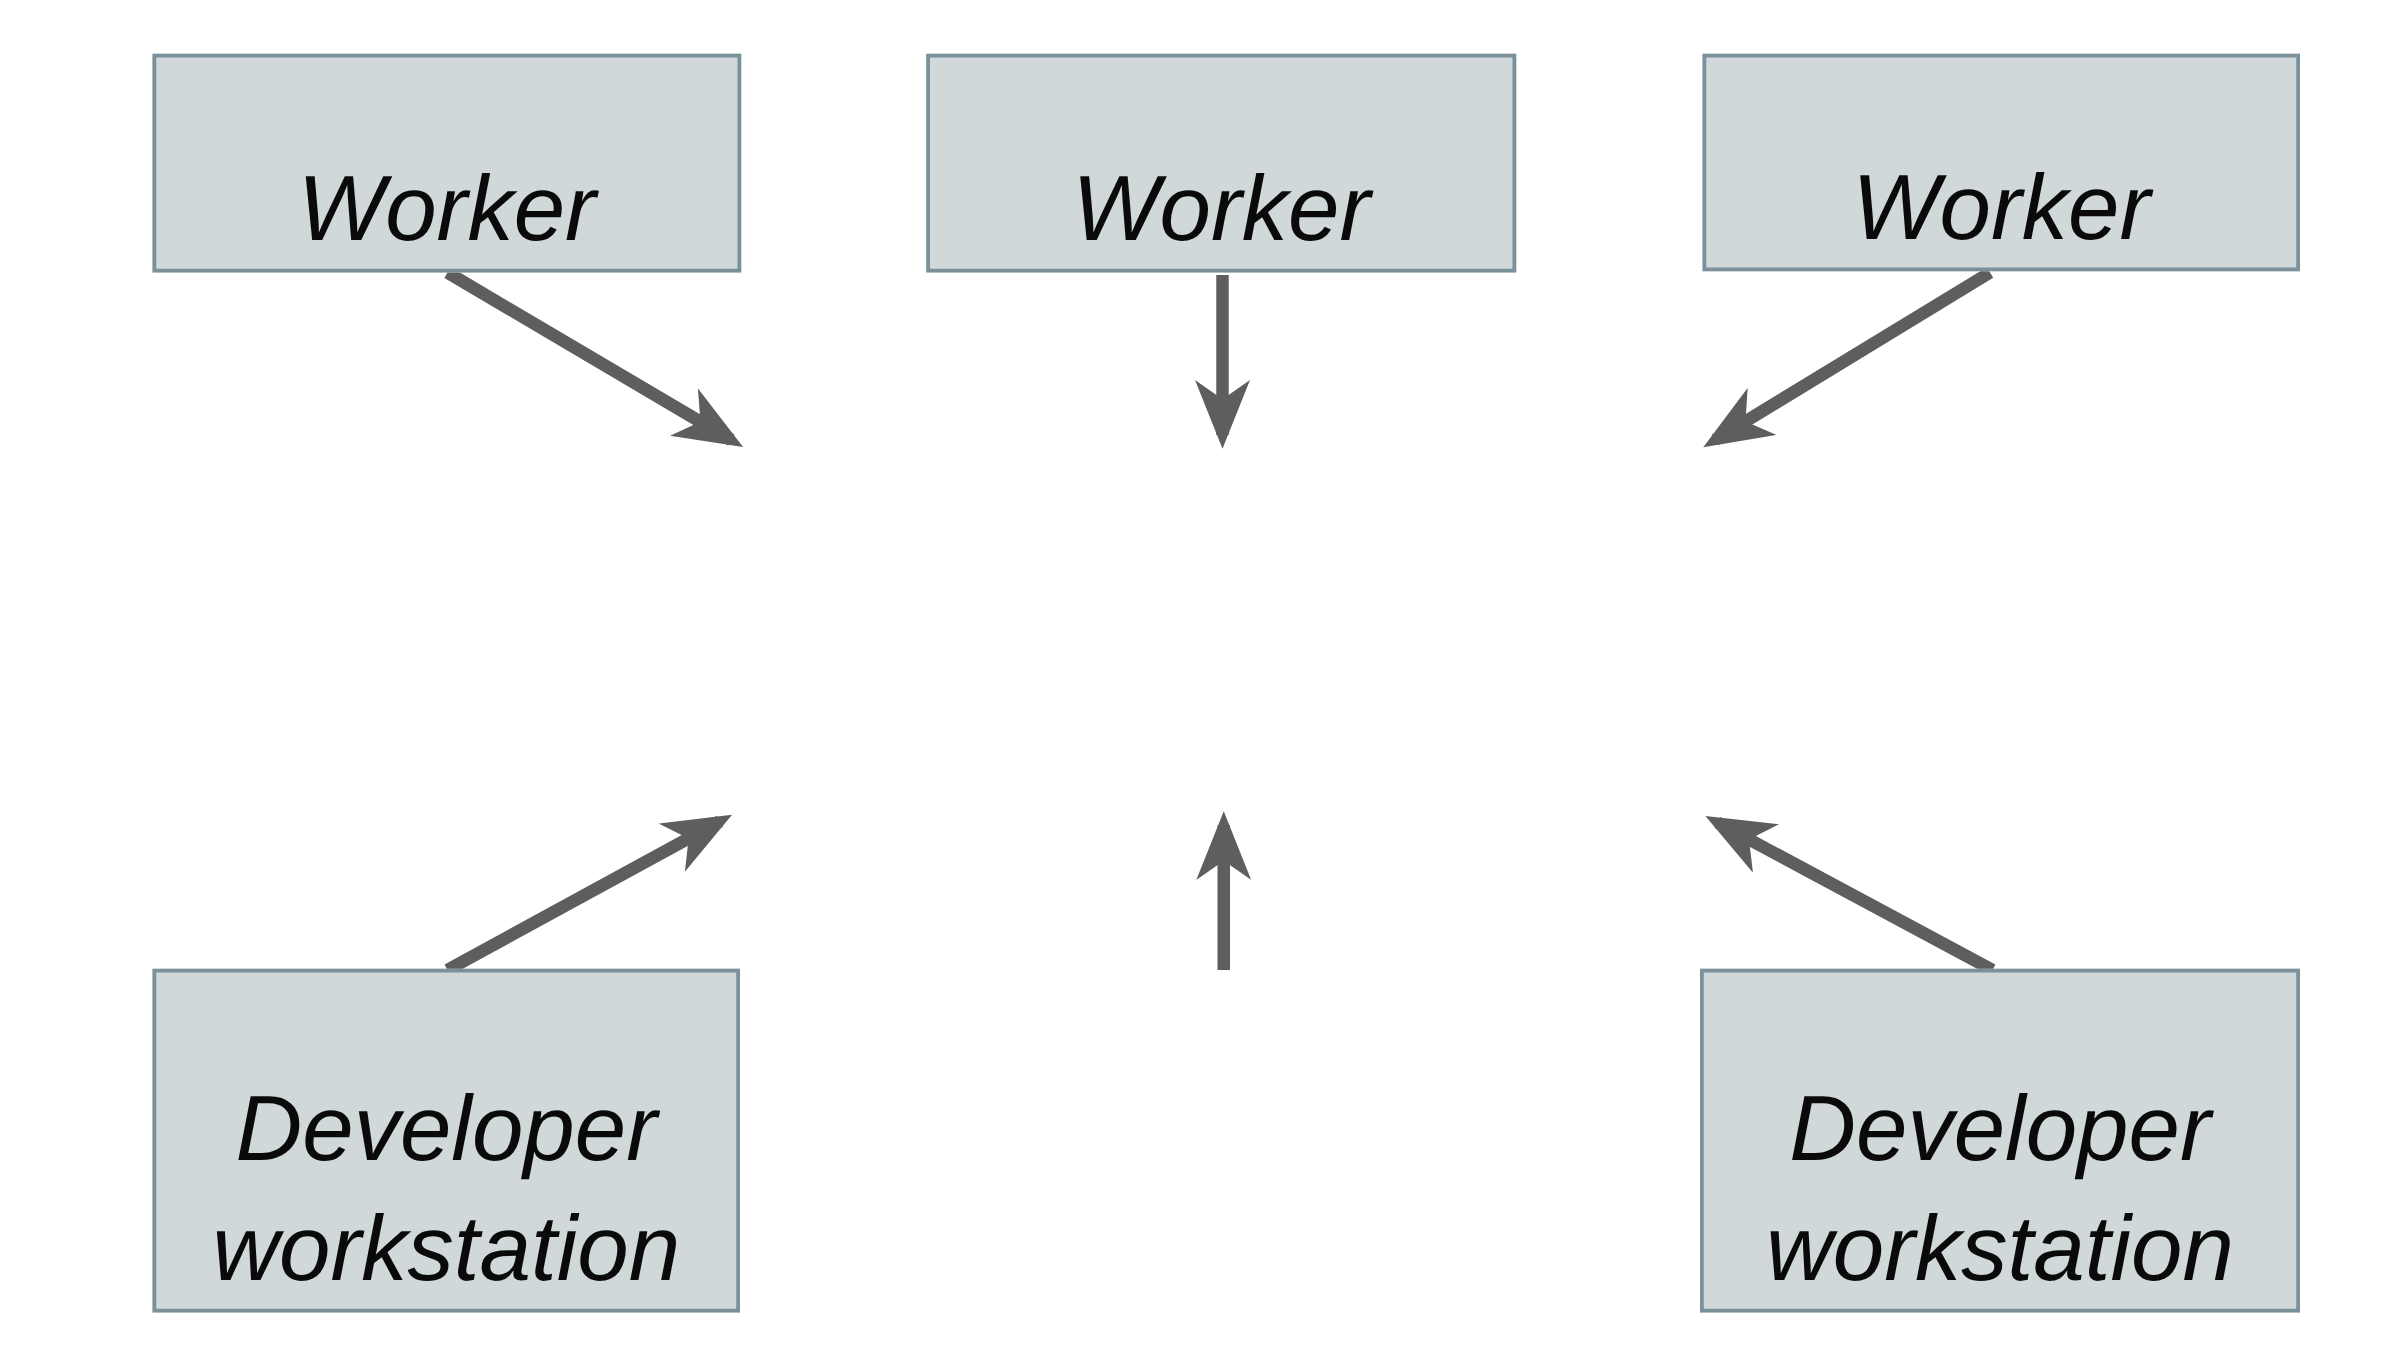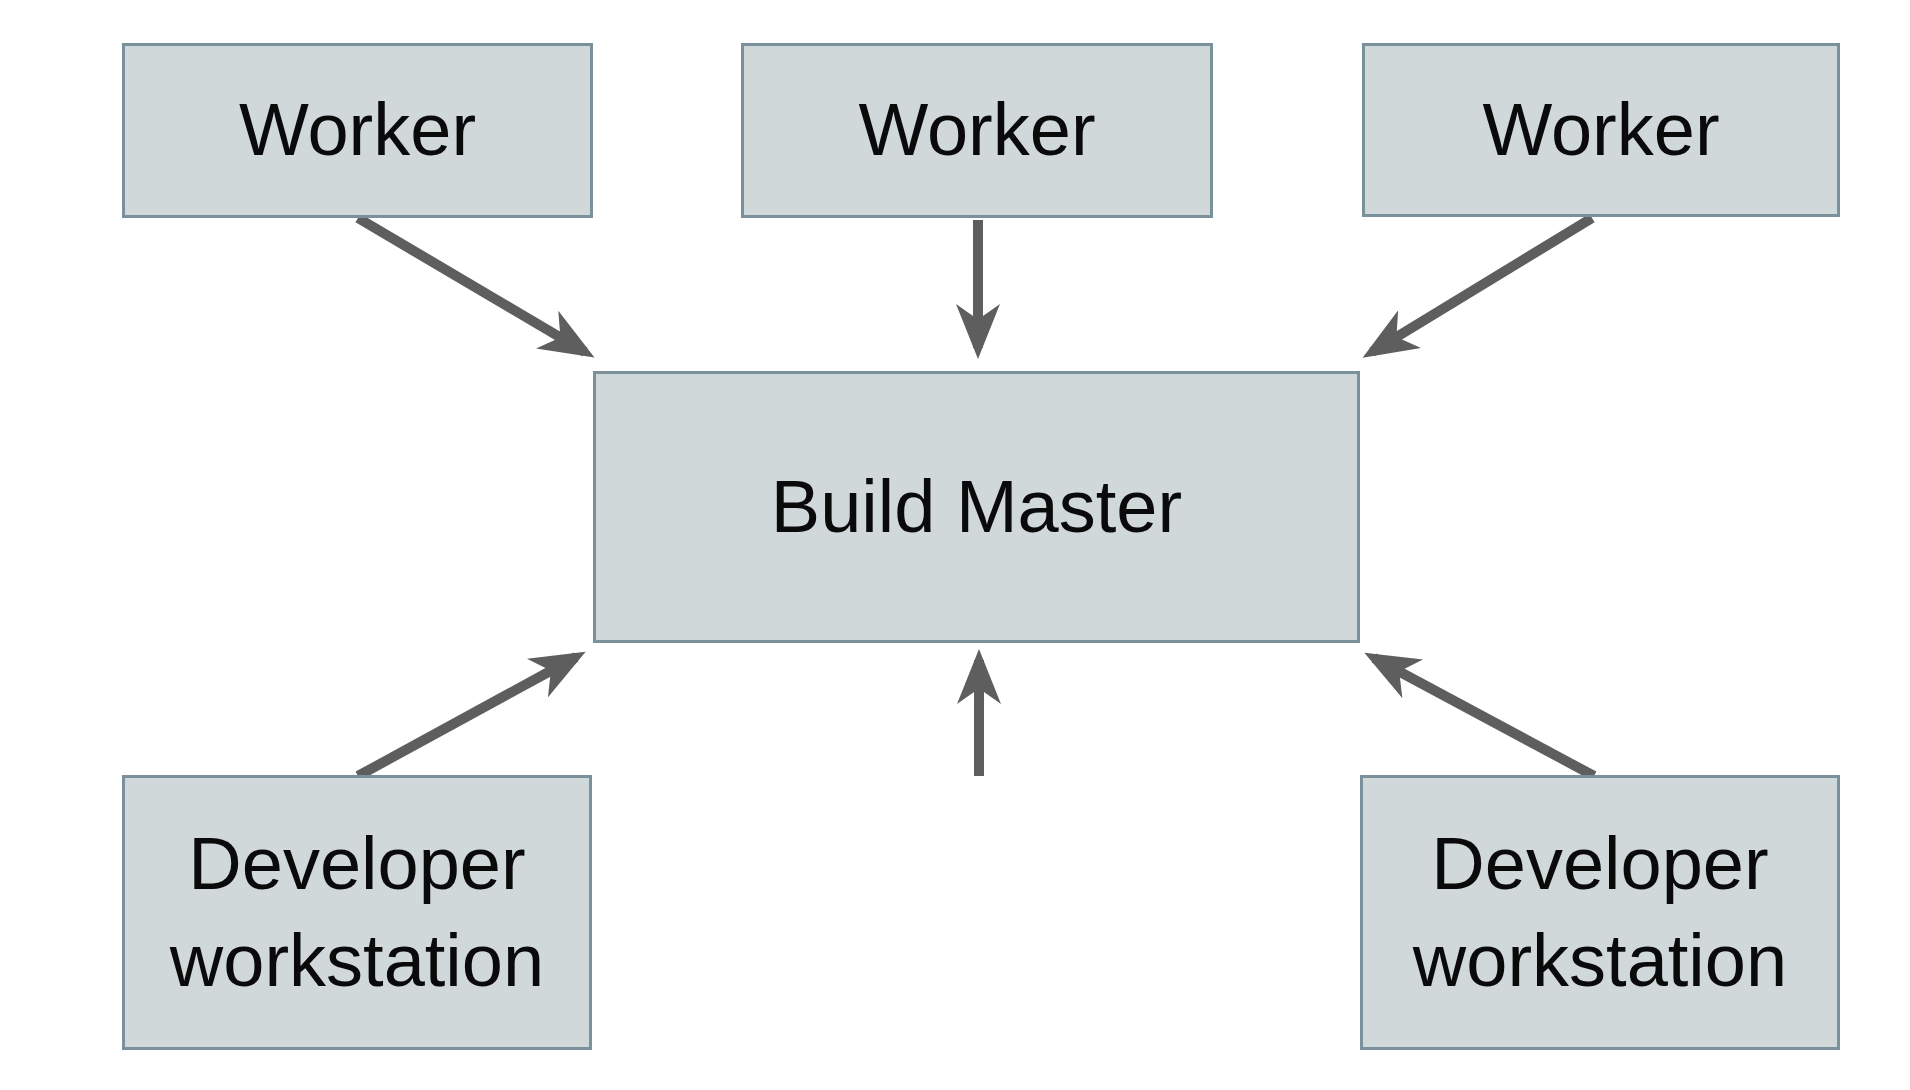--- a/index.html
+++ b/index.html
@@ -32,23 +32,24 @@
     stroke: var(--arrow-color);
     stroke-width: 10;
     fill: none;
   }
   .arrow-head-shape { fill: var(--arrow-color); }
   .node {
     position: absolute;
     background: var(--node-fill);
     border: 3px solid var(--node-border);
     display: flex;
-    align-items: center;
+    align-items: flex-end;
     justify-content: center;
     text-align: center;
+    font-style: italic;
   }
   .node-label {
     font-size: 74px;
     line-height: 1.3;
     color: var(--text-color);
     letter-spacing: 0px;
     padding: 0 20px;
   }
 </style>
 </head>
@@ -75,23 +76,20 @@
   </div>
 
   <div class="node" style="left:741px; top:43px; width:472px; height:175px;">
     <span class="node-label">Worker</span>
   </div>
 
   <div class="node" style="left:1362px; top:43px; width:478px; height:174px;">
     <span class="node-label">Worker</span>
   </div>
 
-  <div class="node" style="left:593px; top:371px; width:767px; height:272px;">
-    <span class="node-label">Build Master</span>
-  </div>
 
   <div class="node" style="left:122px; top:775px; width:470px; height:275px;">
     <span class="node-label">Developer workstation</span>
   </div>
 
 
   <div class="node" style="left:1360px; top:775px; width:480px; height:275px;">
     <span class="node-label">Developer workstation</span>
   </div>
 

